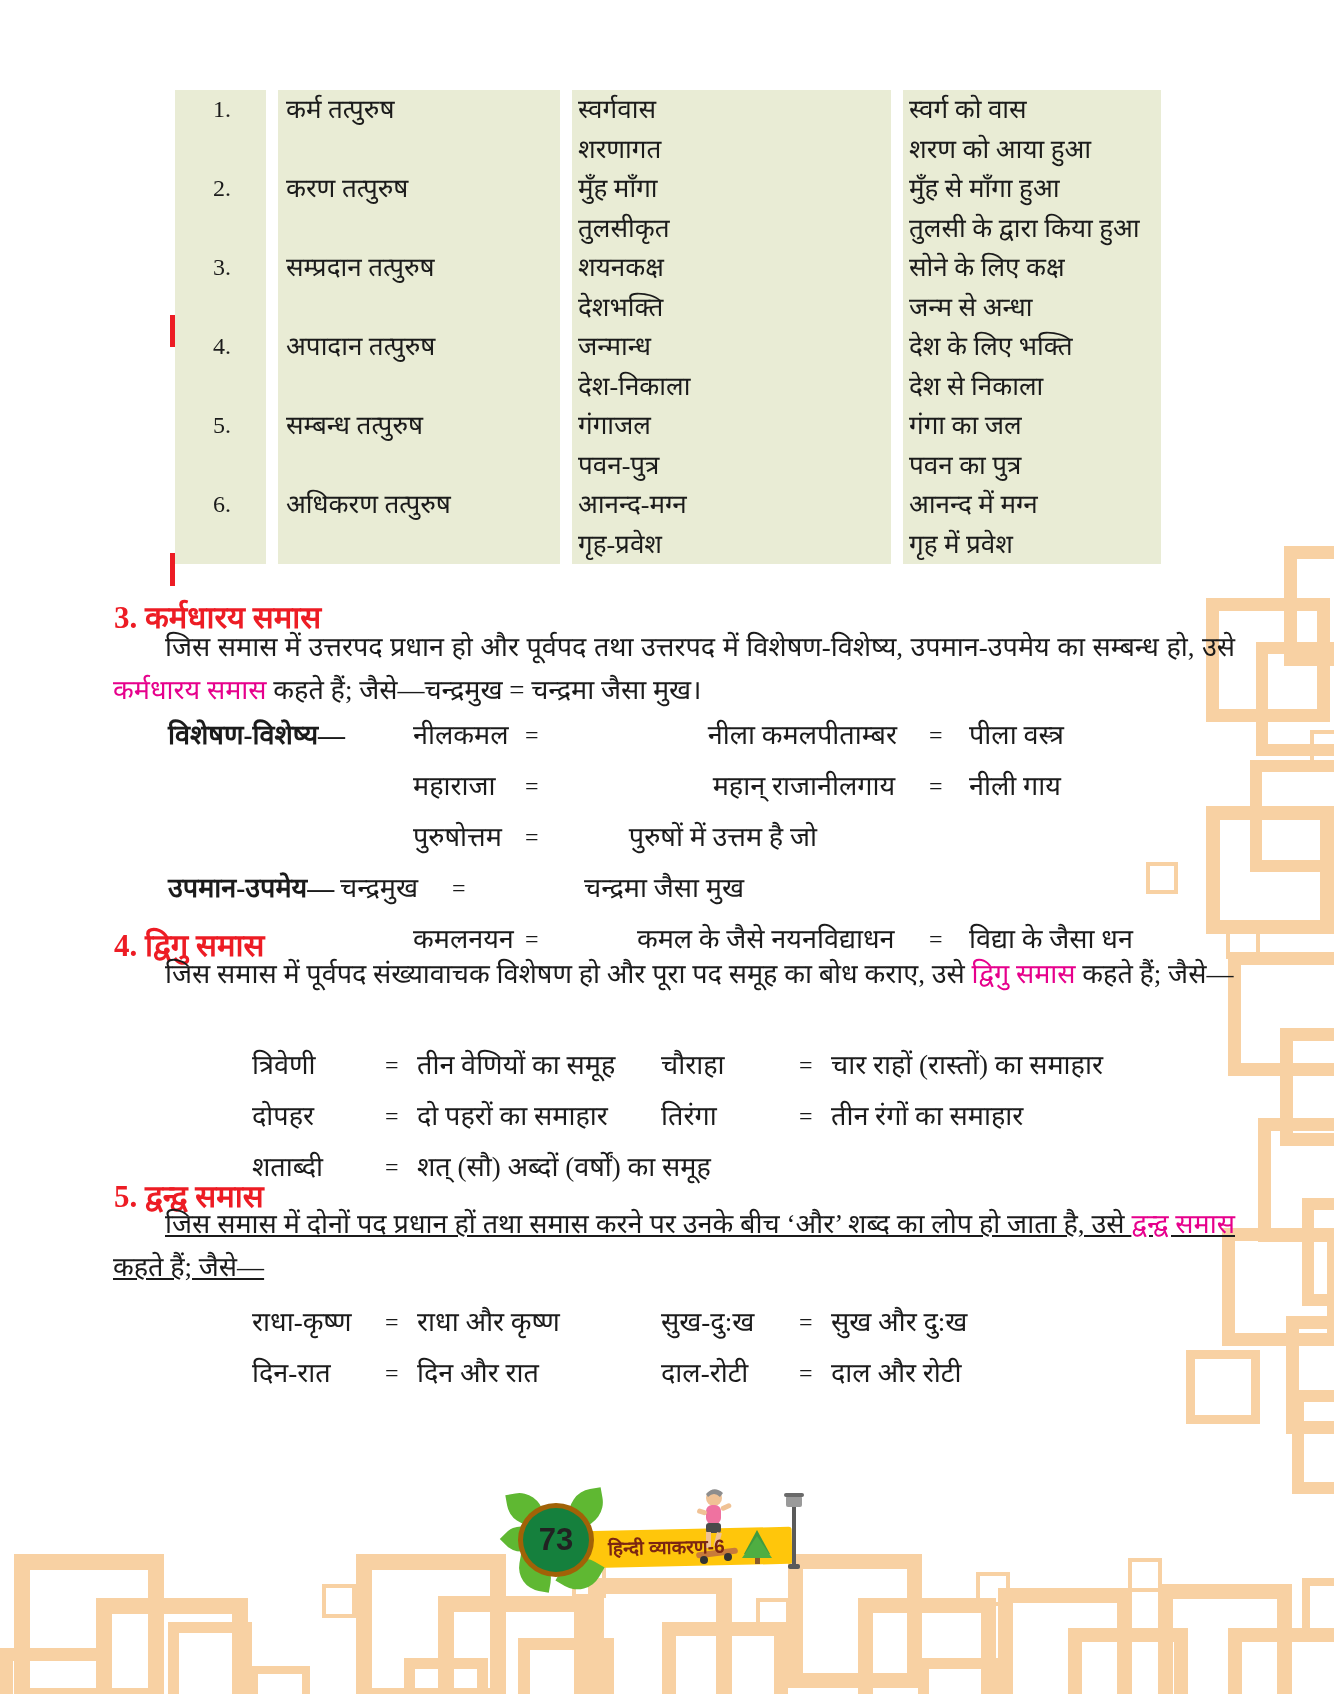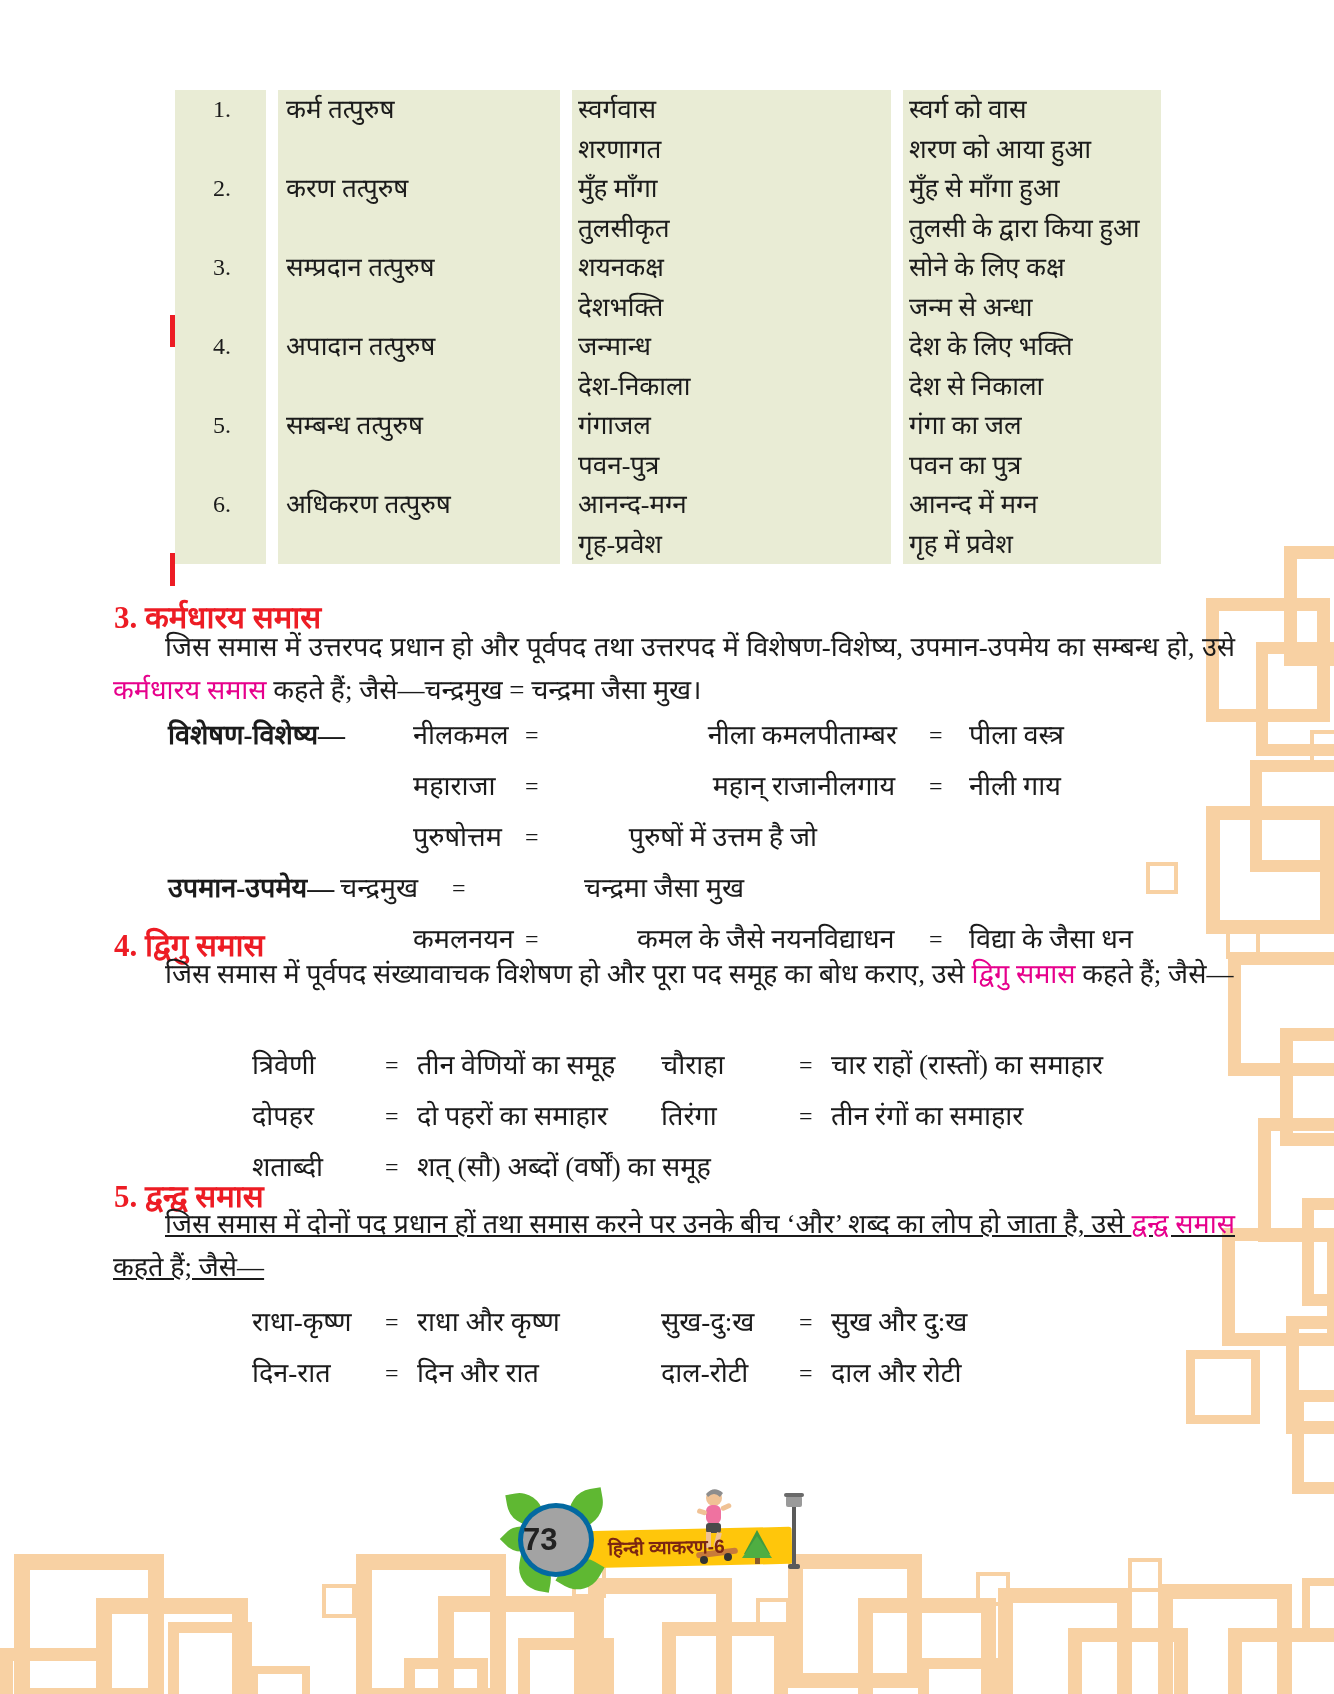--- a/index.html
+++ b/index.html
@@ -50,23 +50,23 @@
           background:var(--yellow,#ffc60b);border-radius:3px;transform:rotate(-1.2deg);}
   .banner-text{position:absolute;left:608px;top:1534px;font-family:"Liberation Sans","DejaVu Sans",sans-serif;
           font-size:19px;font-weight:bold;color:#7b2612;transform:rotate(-1.2deg);}
   .badge{position:absolute;left:506px;top:1490px;width:100px;height:100px;}
   .leaf{position:absolute;background:var(--green,#5fb832);border-radius:0 70% 0 70%;}
   .leaf.l1{left:2px;top:2px;width:34px;height:34px;transform:rotate(-10deg);}
   .leaf.l2{left:62px;top:0px;width:36px;height:36px;transform:rotate(80deg);}
   .leaf.l3{left:0px;top:34px;width:30px;height:30px;transform:rotate(-45deg);}
   .leaf.l4{left:12px;top:66px;width:34px;height:34px;transform:rotate(190deg);}
   .leaf.l5{left:56px;top:66px;width:36px;height:36px;transform:rotate(120deg);}
-  .badge-circle{position:absolute;left:12px;top:13px;width:76px;height:74px;background:#a3a3a3;
-          border:5px solid #0369a1;border-radius:50%;box-sizing:border-box;
-          display:flex;align-items:center;justify-content:flex-start;}
+  .badge-circle{position:absolute;left:12px;top:13px;width:76px;height:74px;background:#15803d;
+          border:5px solid #a16207;border-radius:50%;box-sizing:border-box;
+          display:flex;align-items:center;justify-content:center;}
   .badge-num{font-family:"Liberation Sans","DejaVu Sans",sans-serif;font-size:31px;font-weight:bold;color:#222;}
   .foot-art{position:absolute;left:676px;top:1484px;}
 </style>
 </head>
 <body>
 
 <div class="page" style="--tablebg: #e9ecd5; --red: #ed1c24; --magenta: #e6008c; --orange: #f8d1a3; --yellow: #ffc60b; --green: #5fb832;">
 
   <div id="decor">
       <div class="dsq" style="left: 1284px; top: 546px; width: 94px; height: 94px; border-width: 13px;"></div>

